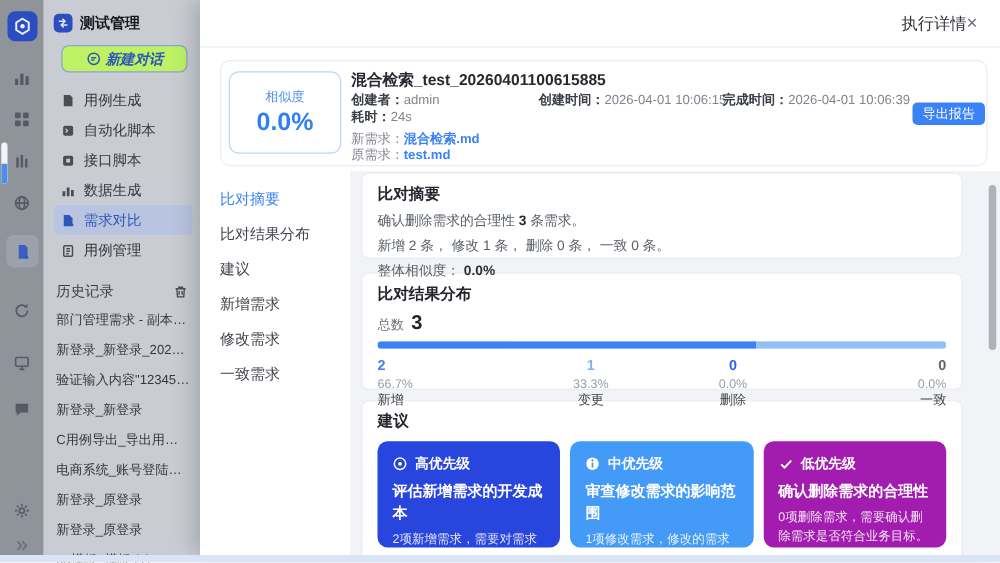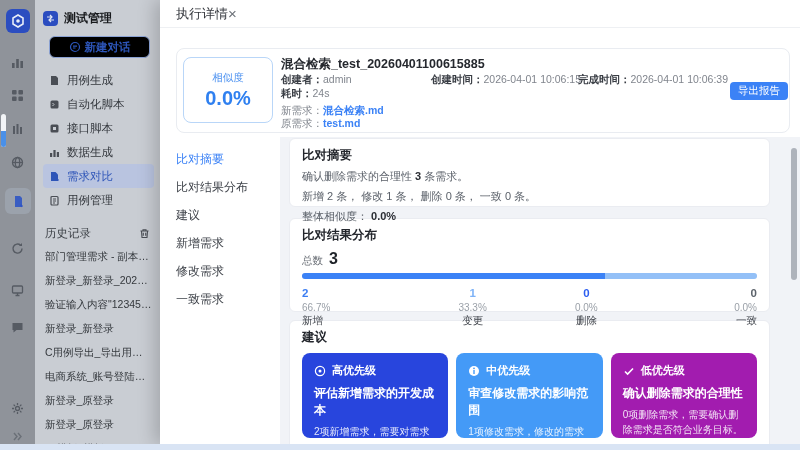--- a/index.html
+++ b/index.html
@@ -12,35 +12,35 @@
   .rail .ric { position:absolute; left:0; width:35px; height:22px; display:flex; align-items:center; justify-content:center; color:#565b63; }
   .rail .ric.active { left:5px; width:26px; height:26px; background:#9ba2ac; border-radius:6px; color:#2f55c4; }
   .rail .pill { position:absolute; left:1px; top:114px; width:5px; height:33px; border-radius:3px; background:#f2f4f7; overflow:hidden; }
   .rail .pill i { position:absolute; left:0; bottom:0; width:100%; height:16px; background:#4a90e8; display:block; }
 
   
   .menu { position:absolute; left:35px; top:0; width:125px; height:444px; background:#c9cdd3; z-index:1; padding:8px 6px 0 8px; }
   .menu .mhead { display:flex; align-items:center; gap:6px; height:20px; }
   .menu .mhead .mtile { width:15px; height:15px; border-radius:4px; background:#2b4dc0; display:flex; align-items:center; justify-content:center; color:#dfe5f2; font-size:8px; }
   .menu .mhead b { font-size:12px; color:#17191c; }
-  .newchat { margin:8px 4px 10px 6px; height:22px; border:1px solid #8ba2d4; background:#000000; border-radius:6px; display:flex; align-items:center; justify-content:center; gap:4px; color:#2d56ba; font-size:11.5px; font-weight:bold; cursor:pointer; }
+  .newchat { margin:8px 4px 10px 6px; height:22px; border:1px solid #8ba2d4; background:#bef264; border-radius:6px; display:flex; align-items:center; justify-content:center; gap:4px; color:#2d56ba; font-size:11.5px; font-weight:bold; cursor:pointer;font-style:italic; }
   .mitem { height:24px; display:flex; align-items:center; gap:7px; padding:0 6px; font-size:11.5px; color:#33373d; border-radius:4px; cursor:pointer; }
   .mitem svg { flex:none; color:#4a4e55; }
   .mitem.active { background:#b9c4e0; color:#2e55b8; }
   .mitem.active svg { color:#2e55b8; }
   .histhead { margin-top:10px; height:22px; display:flex; align-items:center; justify-content:space-between; padding:0 4px 0 2px; font-size:11.5px; color:#3c4046; }
   .histhead svg { color:#4a4e55; cursor:pointer; }
   .hitem { height:24px; line-height:24px; font-size:10.5px; color:#34383d; white-space:nowrap; overflow:hidden; text-overflow:ellipsis; padding:0 2px; cursor:pointer; }
 
   
   .bottomstrip { position:absolute; left:0; bottom:0; width:800px; height:6px; background:#d9e4f4; z-index:3; }
 
   
   .drawer { position:absolute; left:160px; top:0; width:640px; height:444px; background:#fff; z-index:2; box-shadow:-6px 0 16px rgba(0,0,0,.18); }
-  .dheader { height:28px; border-bottom:1px solid #eef0f3; display:flex; align-items:center; justify-content:flex-start; padding:0 18px 0 16px; }
+  .dheader { height:38px; border-bottom:1px solid #eef0f3; display:flex; align-items:center; justify-content:flex-end; padding:0 18px 0 16px; }
   .dheader .dtitle { font-size:13px; color:#33363c; }
   .dheader .dclose { font-size:15px; color:#6b7077; cursor:pointer; line-height:1; }
 
   
   .sumcard { position:absolute; left:16px; top:48px; width:614px; height:85px; border:1px solid #e9ecf1; border-radius:8px; background:#fff; }
   .simbox { position:absolute; left:6px; top:8px; width:90px; height:66px; border:1px solid #b9d6f8; border-radius:8px; display:flex; flex-direction:column; align-items:center; justify-content:center; gap:2px; }
   .simbox .slabel { font-size:10.5px; color:#4a90f0; }
   .simbox .sval { font-size:20px; font-weight:bold; color:#2f80f0; }
   .sname { position:absolute; left:104px; top:7px; font-size:12.5px; font-weight:bold; color:#25282e; }
   .meta { position:absolute; font-size:10.5px; }

